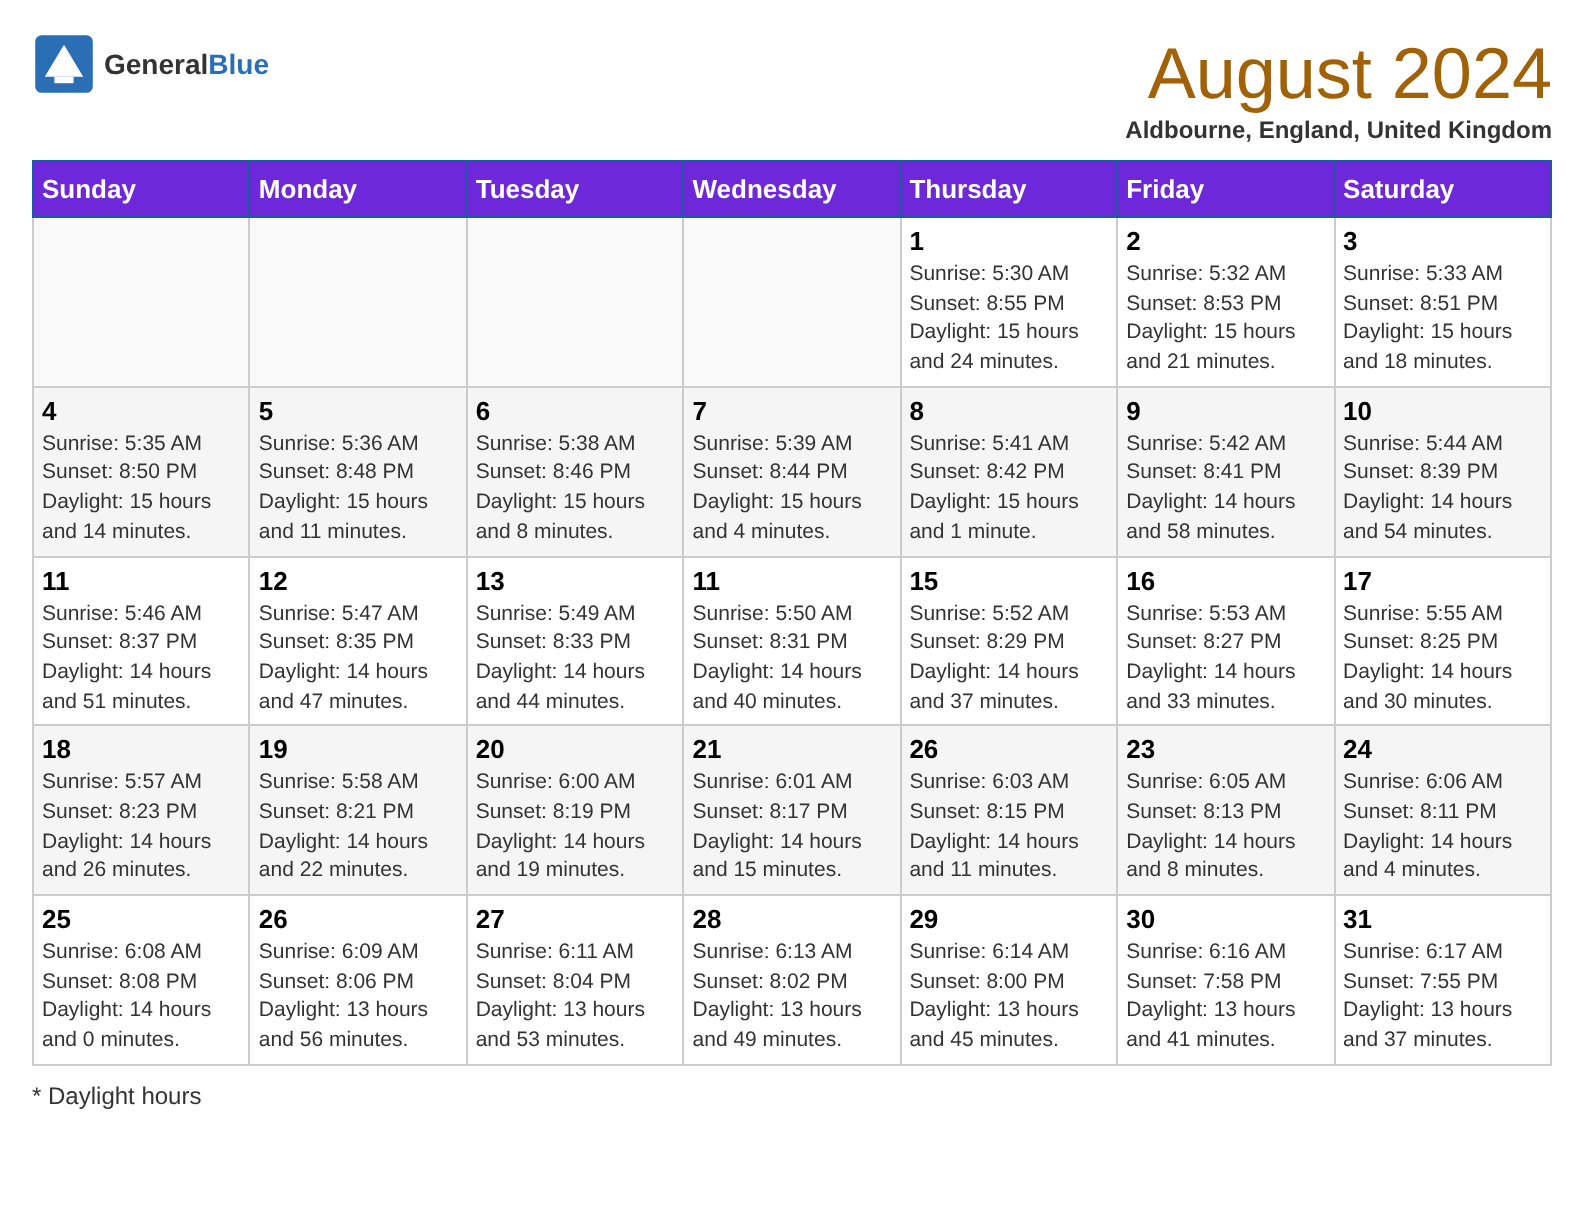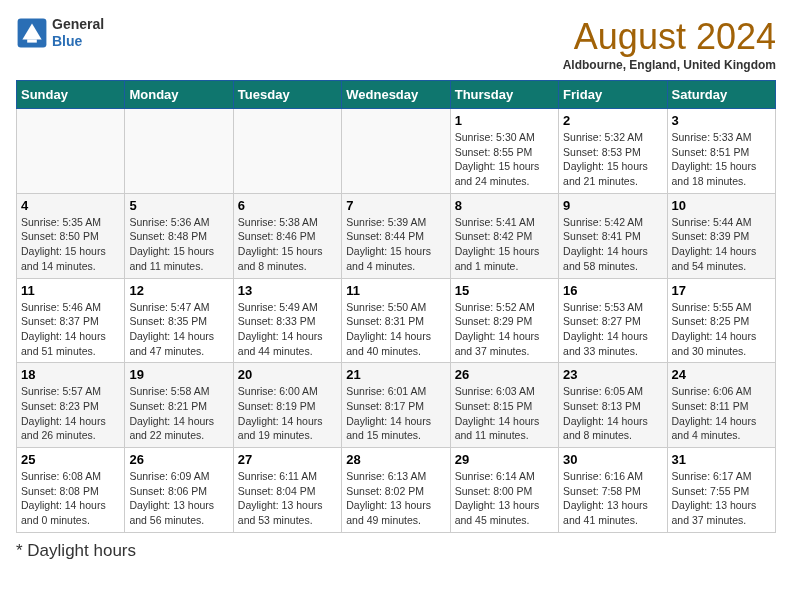--- a/index.html
+++ b/index.html
@@ -16,21 +16,21 @@
       align-items: flex-start;
       margin-bottom: 8px;
     }
     .logo {
       display: flex;
       align-items: center;
       gap: 4px;
     }
     .logo-text {
       display: flex;
-      flex-direction: column;
+      flex-direction: row;
       font-size: 14px;
       font-weight: bold;
       line-height: 1.2;
     }
     .logo-text span:first-child { color: #333; }
     .logo-text span:last-child { color: #2a6eb5; }
     .logo-icon {
       width: 32px;
       height: 32px;
     }
@@ -46,21 +46,21 @@
       font-size: 12px;
       color: #333;
       font-weight: bold;
     }
     .calendar {
       width: 100%;
       border-collapse: collapse;
       font-size: 11px;
     }
     .calendar th {
-      background-color: #0f766e;
+      background-color: #6d28d9;
       color: #fff;
       padding: 6px 4px;
       text-align: left;
       font-weight: bold;
       font-size: 13px;
       border: 1px solid #1a5aa0;
     }
     .calendar td {
       border: 1px solid #ccc;
       vertical-align: top;
@@ -81,21 +81,21 @@
       display: block;
       margin-bottom: 2px;
     }
     .day-info {
       color: #333;
       font-size: 10.5px;
       line-height: 1.4;
     }
     .footer-note {
       margin-top: 8px;
-      font-size: 17px;
+      font-size: 12px;
       color: #333;
     }
     tr:nth-child(even) td:not(.empty) {
       background: #f5f5f5;
     }
   </style>
 </head>
 <body>
 
 <div class="header-section">

